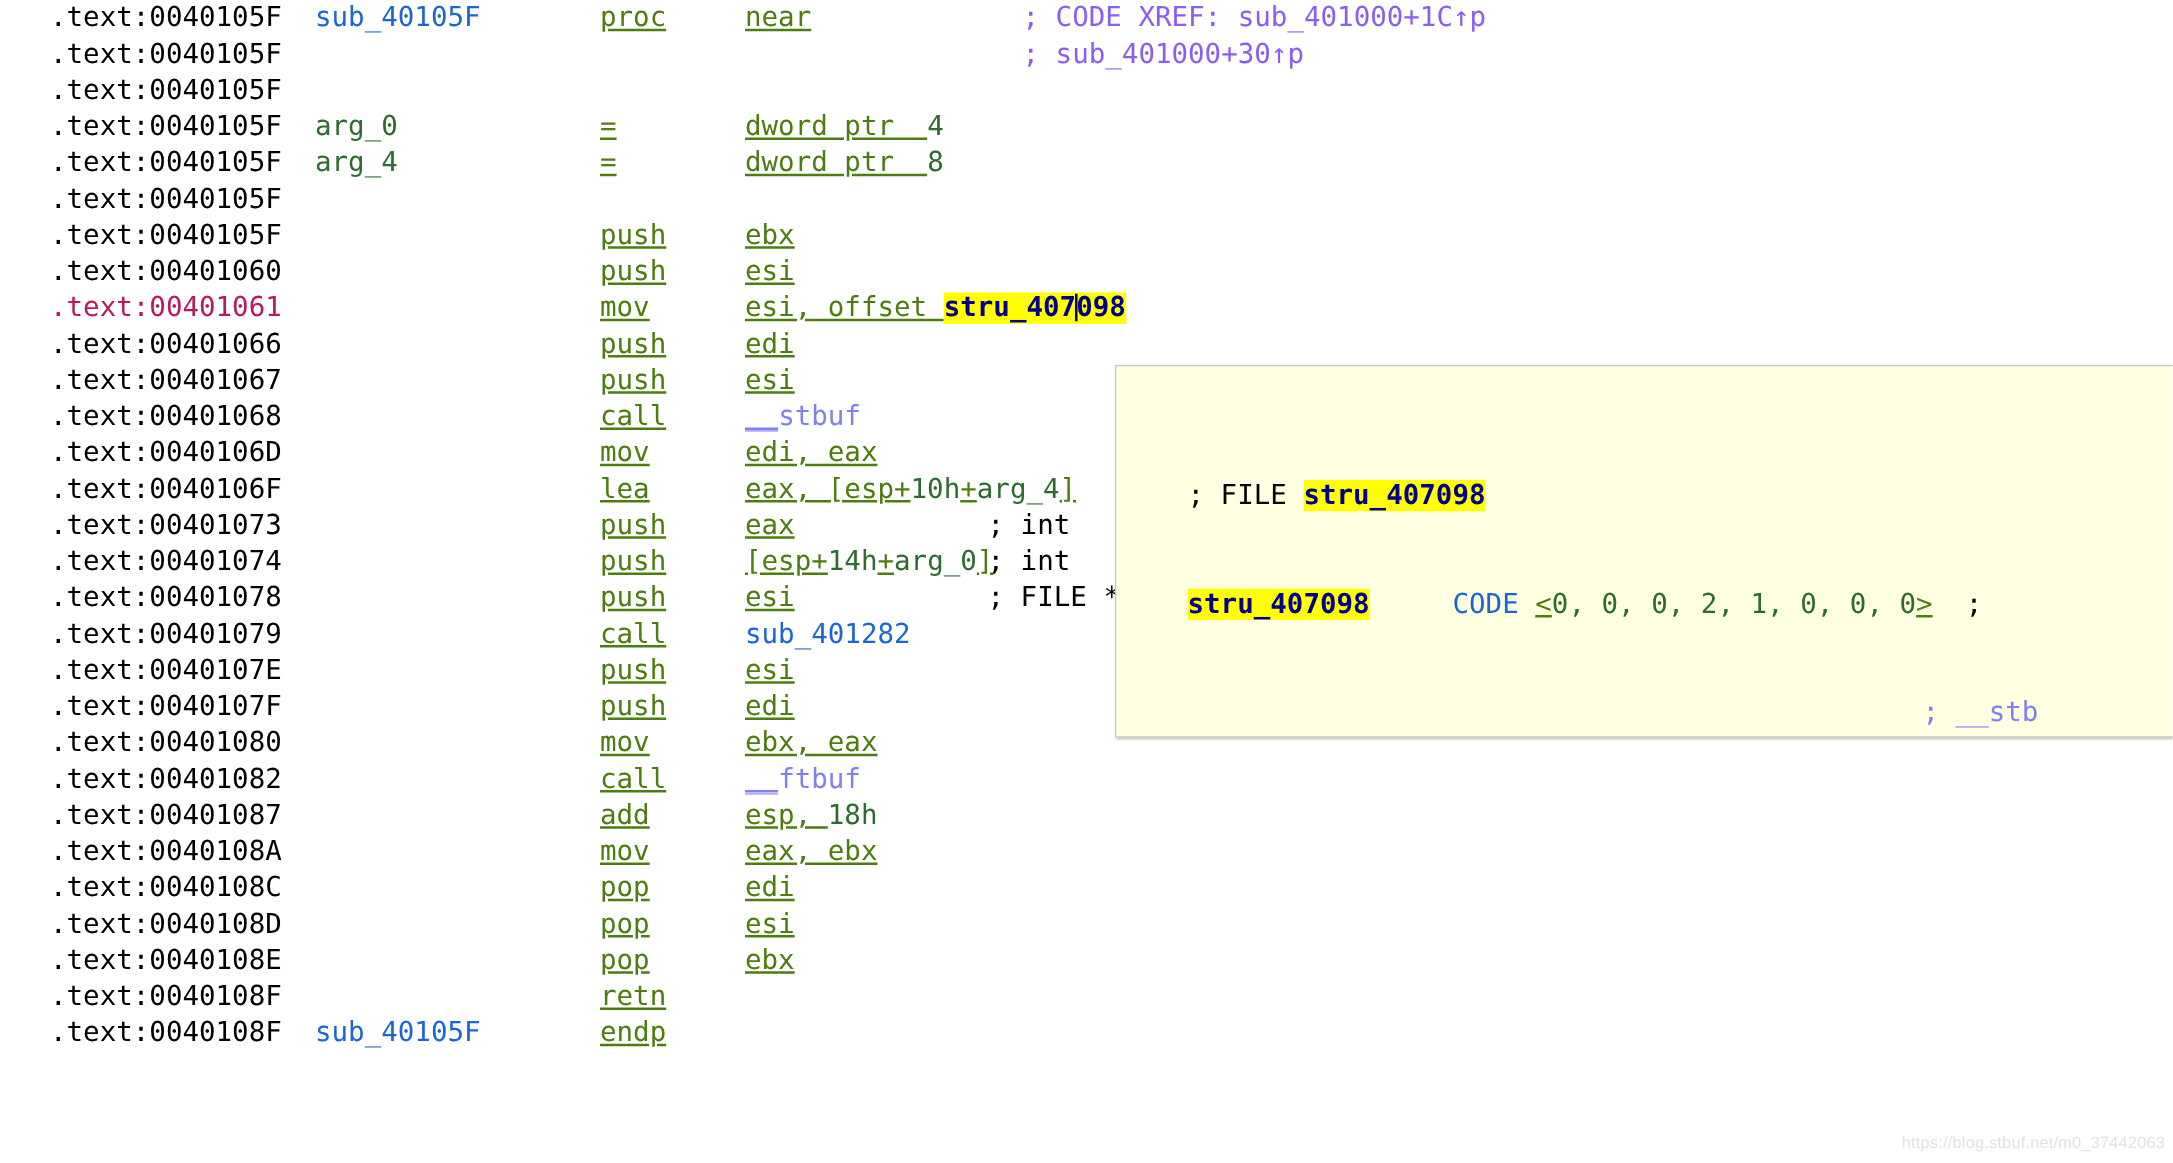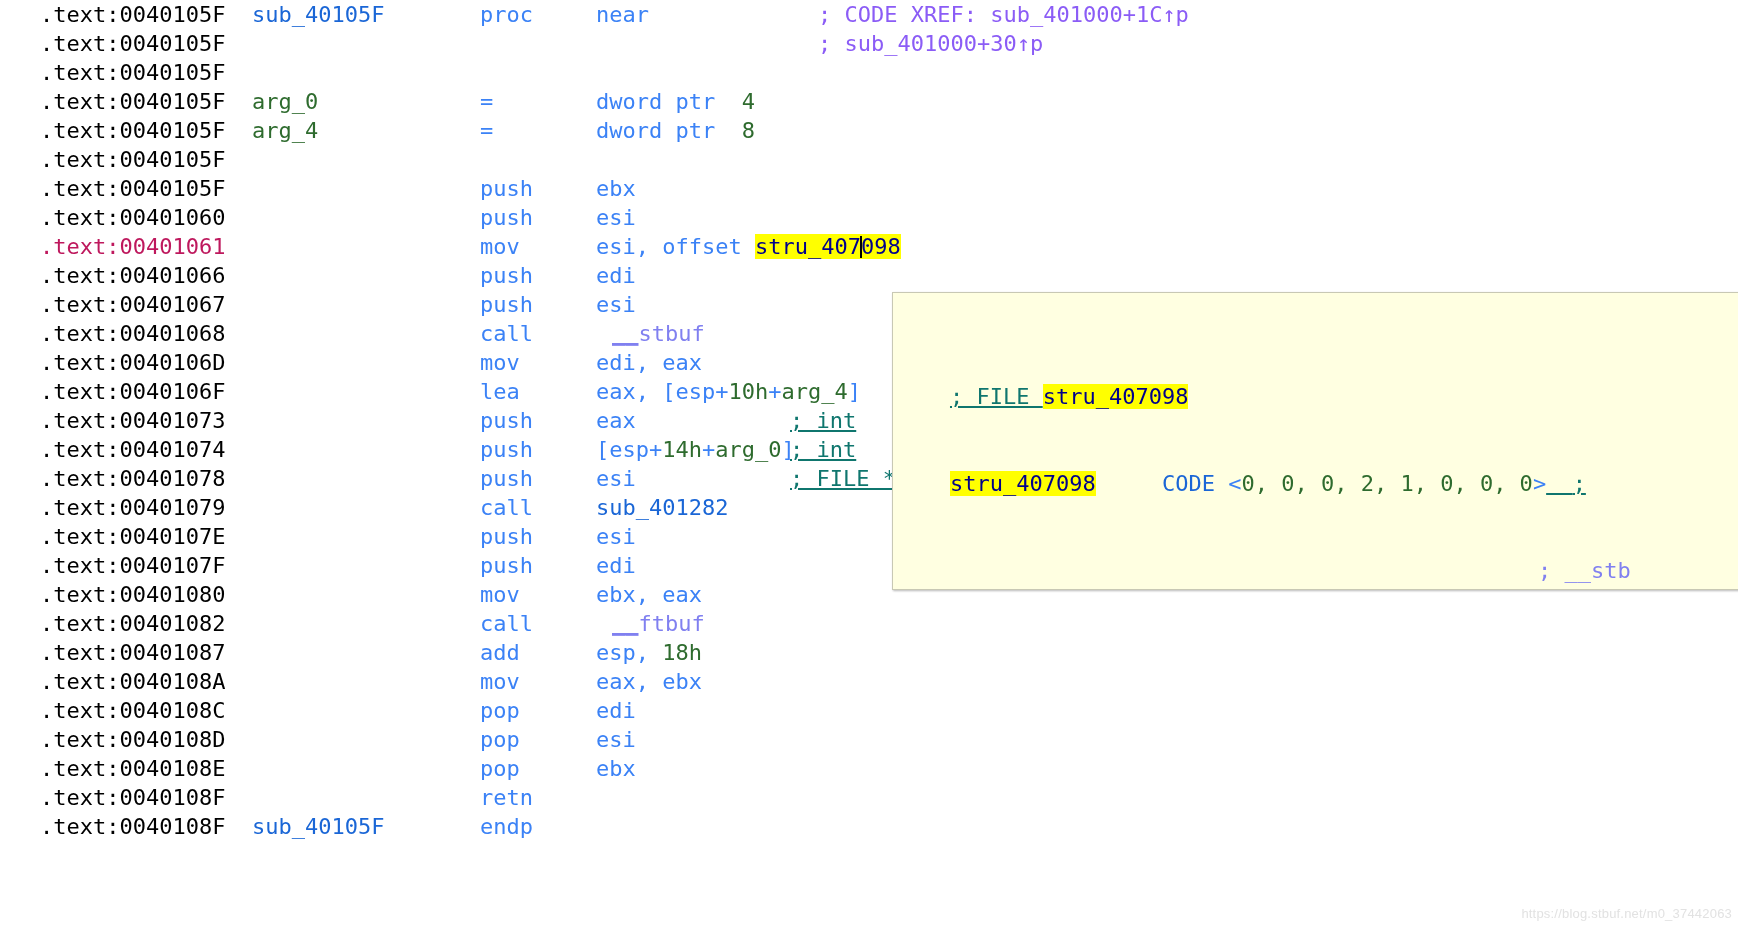--- a/index.html
+++ b/index.html
@@ -37,30 +37,31 @@
   
   .c-addr   { display: inline-block; width: 212px; margin-left: 40px; }
   .c-name   { display: inline-block; width: 228px; }
   .c-mnem   { display: inline-block; width: 116px; }
   .c-ops    { display: inline-block; }
 
   
   .addr        { color: #000000; }
   .addr-cur    { color: #be185d; }
   .ident       { color: #1a66d6; }     
-  .kw          { color: #3b82f6; }
+  .kw          { color: #4d7c0f; text-decoration: underline; }
   .num         { color: #2e6b2e; }     
   .localvar    { color: #2e6b2e; }     
   .cmt         { color: #8b5cf6; }     
-  .cmt-b       { color: #0f766e; text-decoration: underline; }     
+  .cmt-b       { color: #000000; }     
   .import      { color: #8080f0; }     
-  .import u    { text-decoration: underline; margin-left: 16px; }
+  .import u    { text-decoration: underline; }
   .hl {
     background: #ffff00;
     color: #00008b;
+    font-weight: bold;
   }
   .hl-caret {
     display: inline-block;
     width: 0;
     border-left: 2px solid #000000;
     height: 22px;
     vertical-align: -4px;
     margin: 0 -1px;
   }
 

